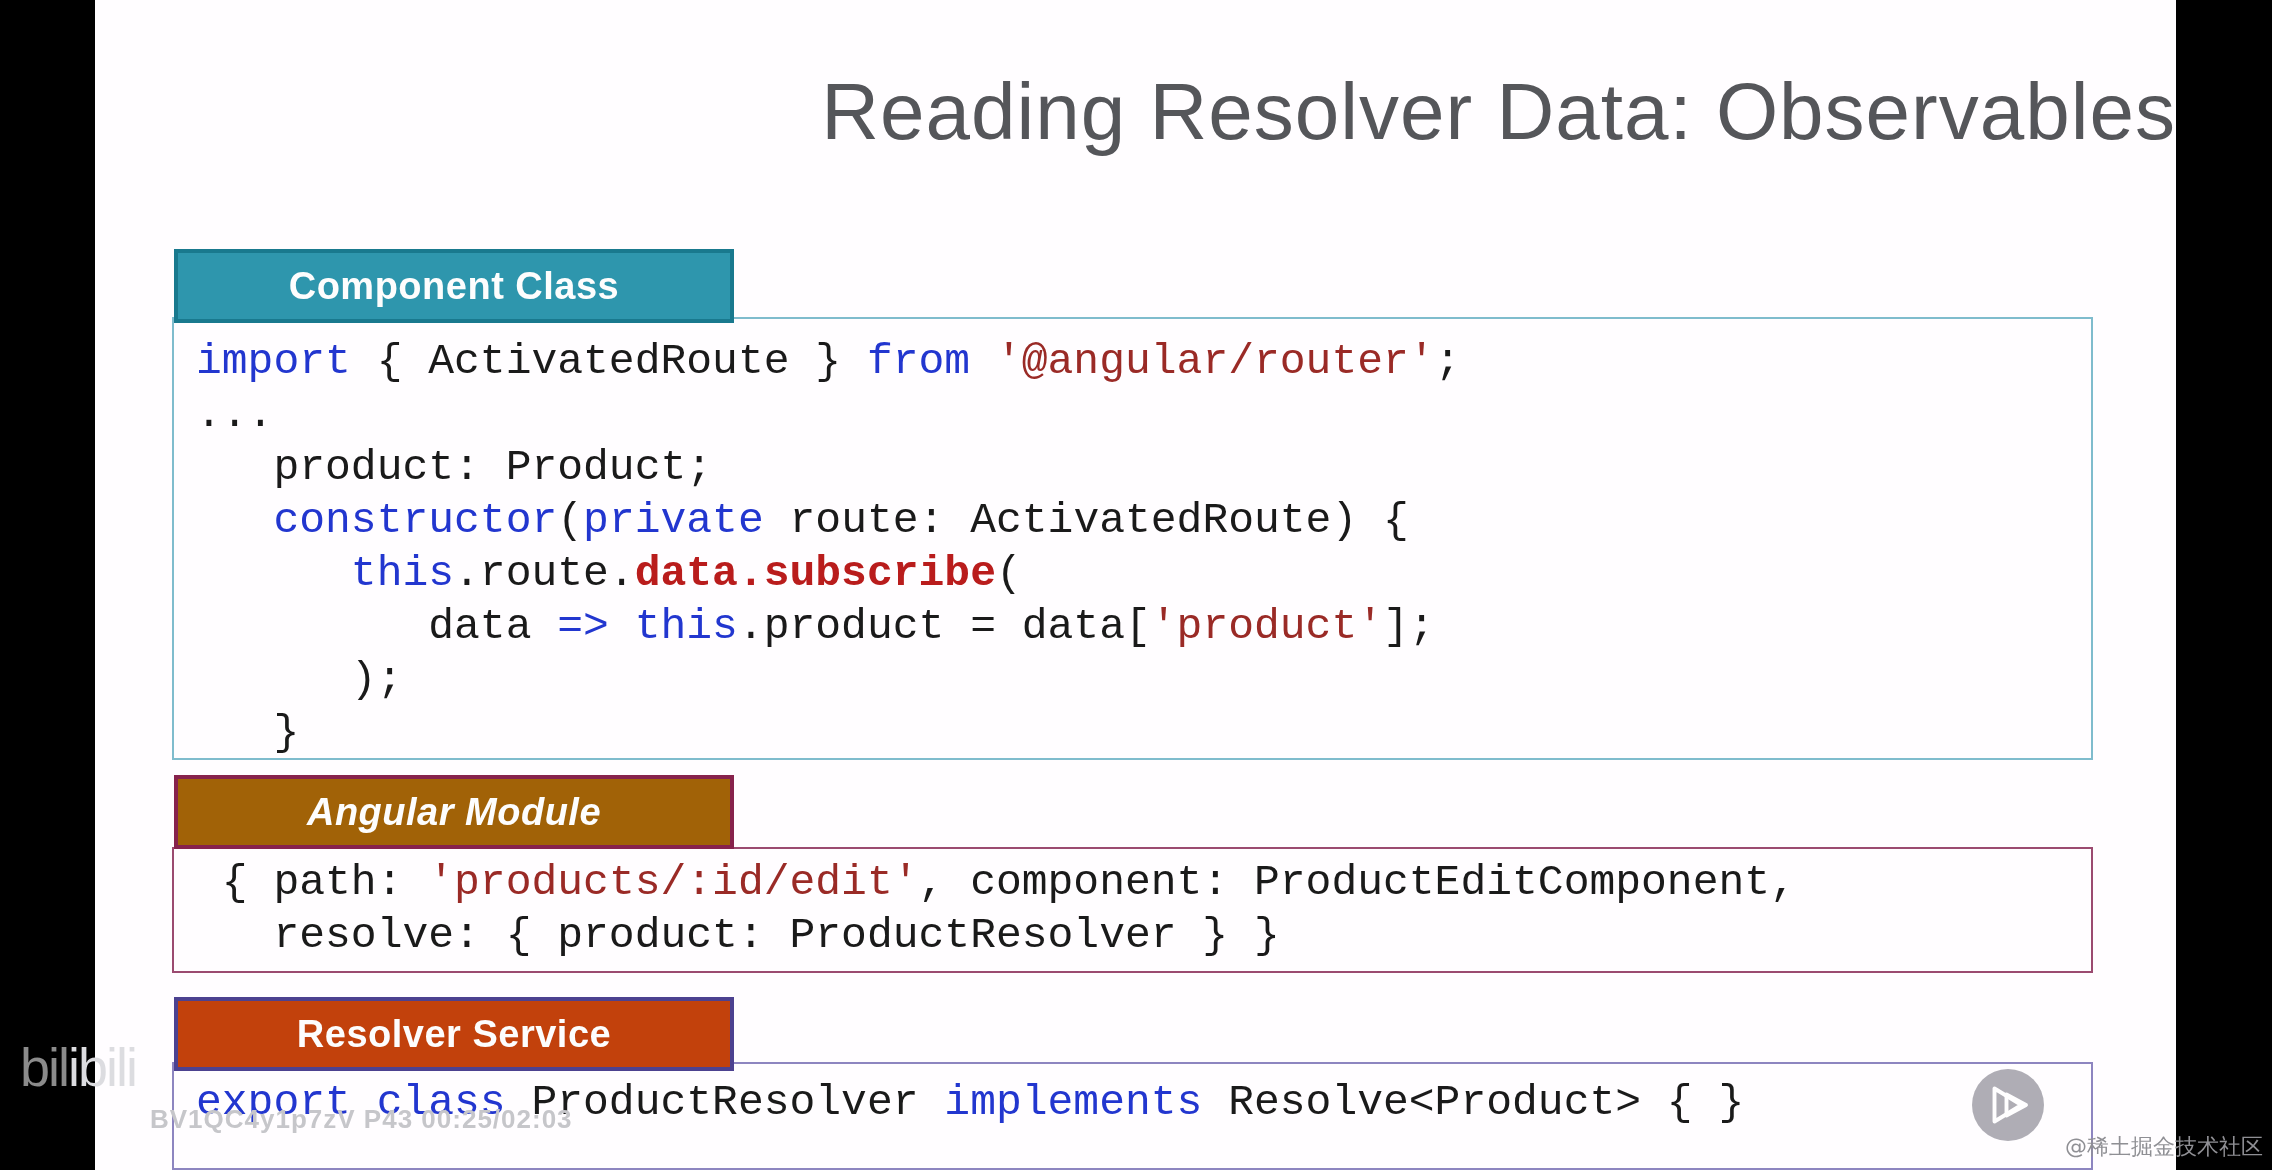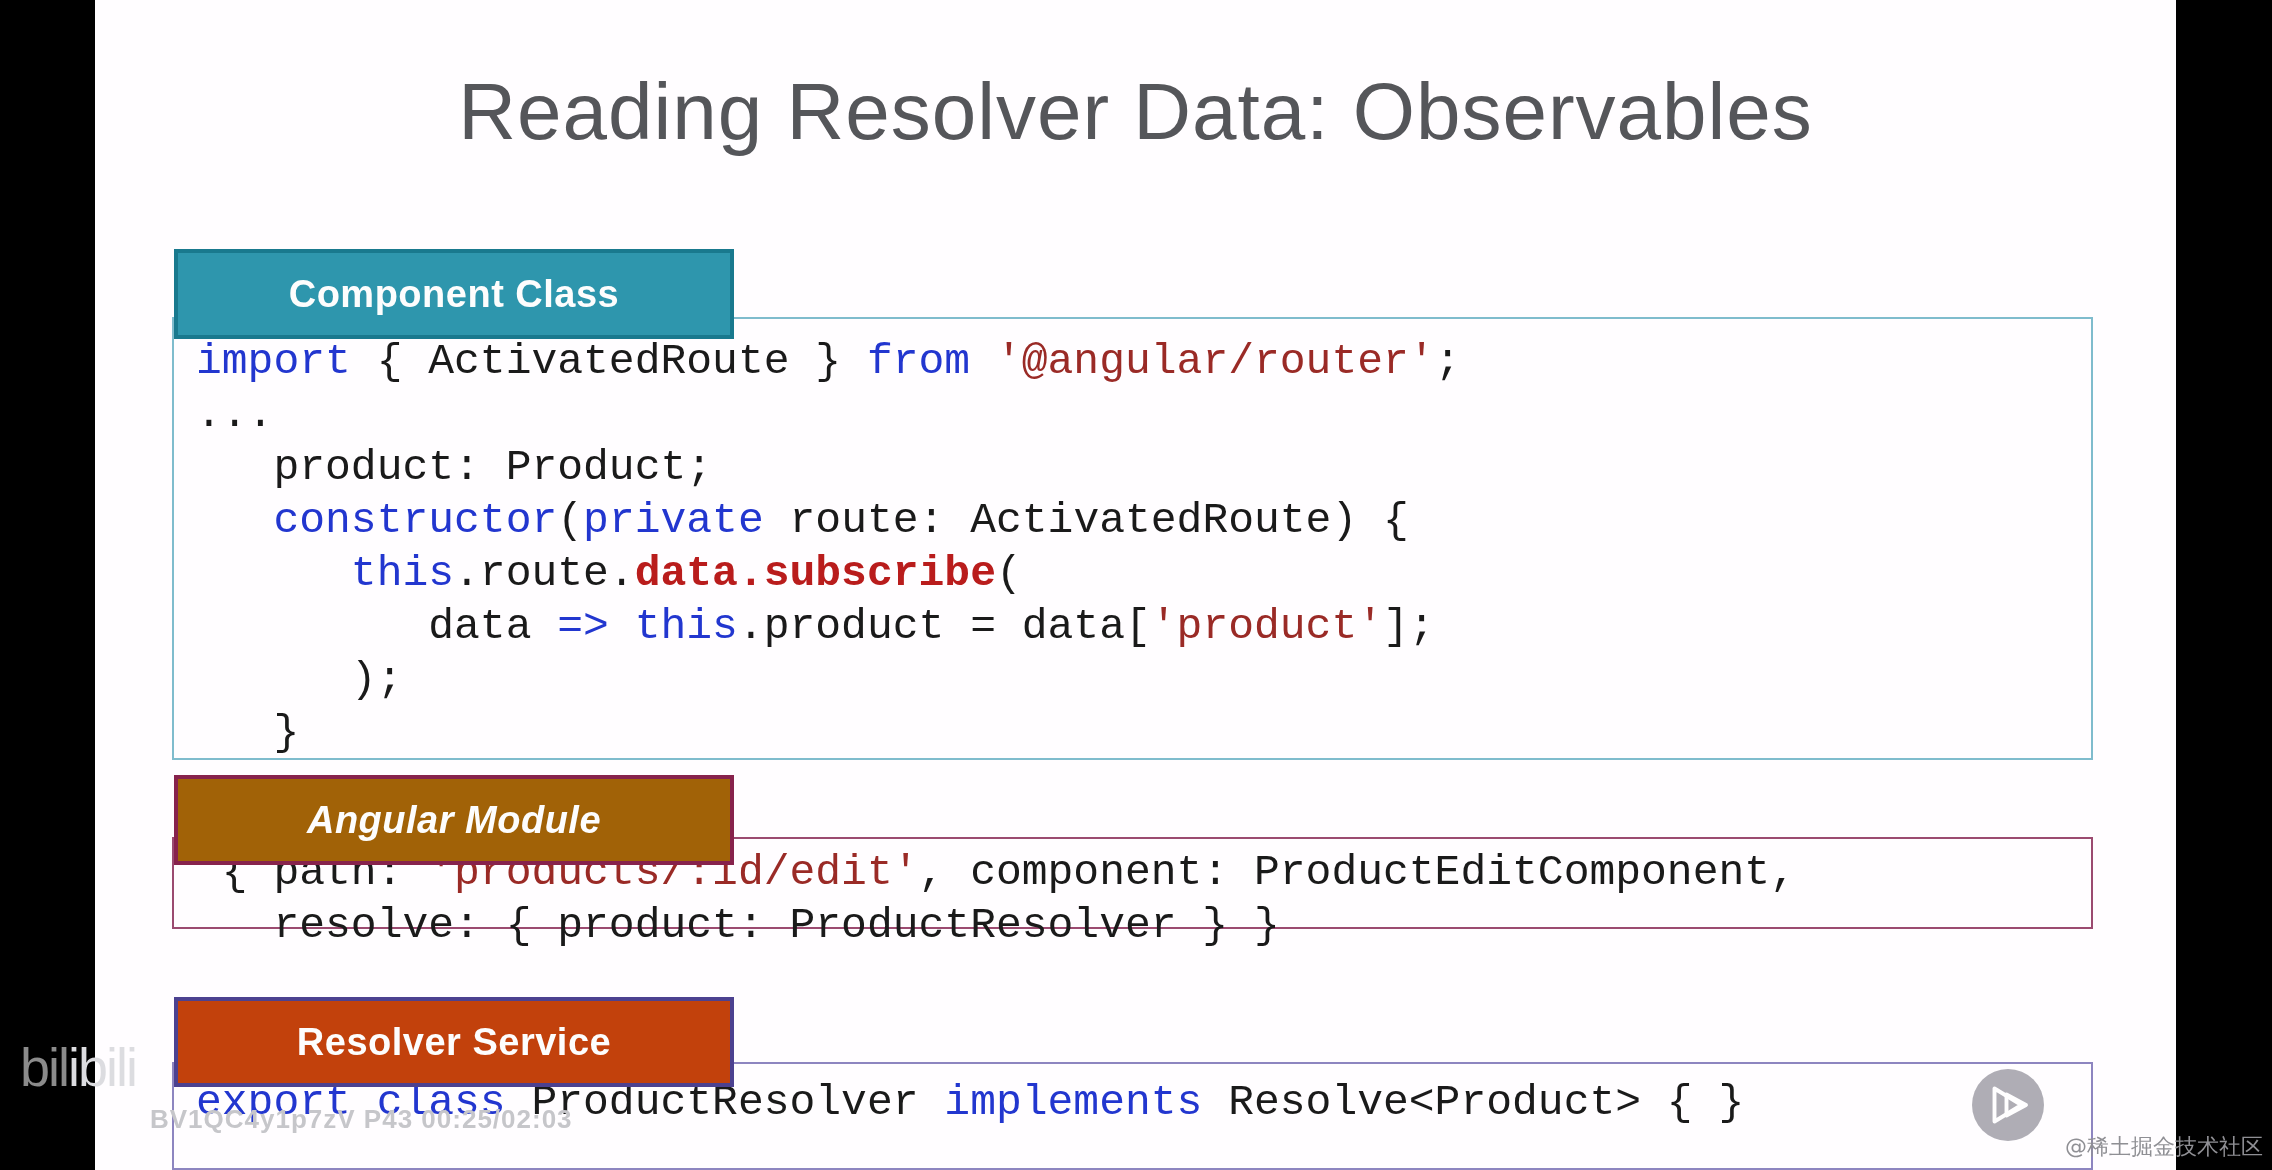--- a/index.html
+++ b/index.html
@@ -5,35 +5,35 @@
   html,body{margin:0;padding:0}
   body{
     width:2272px;height:1170px;position:relative;overflow:hidden;
     background:#000;font-family:"Liberation Sans",sans-serif;
   }
   .letterbox{position:absolute;top:0;height:1170px;background:#000;z-index:4}
   .letterbox.left{left:0;width:95px}
   .letterbox.right{right:0;width:96px}
   .slide{position:absolute;left:95px;top:0;width:2081px;height:1170px;background:#fffdff}
   .title{
-    position:absolute;top:66px;left:0;width:100%;text-align:center;
+    position:absolute;top:66px;left:0;width:100%;text-align:right;
     font-size:80px;font-weight:300;color:#55565a;letter-spacing:1px;
   }
   .sec{position:absolute;left:77px;width:1921px}
   .sec .badge{
-    position:absolute;top:0;left:2px;width:560px;height:90px;box-sizing:border-box;
+    position:absolute;top:0;left:2px;width:560px;height:74px;box-sizing:border-box;
     border:4px solid transparent;display:flex;align-items:center;justify-content:center;
     font-size:38px;font-weight:700;color:#fdfdfd;z-index:2;letter-spacing:.5px;
   }
   .sec .box{
     position:absolute;left:0;width:100%;box-sizing:border-box;
     background:#fffdff;border:2px solid #999;z-index:1;
   }
   .sec1{top:249px}.sec1 .box{top:68px;height:443px}
-  .sec2{top:775px}.sec2 .box{top:62px;height:92px}
+  .sec2{top:775px}.sec2 .box{top:72px;height:126px}
   .sec3{top:997px}.sec3 .box{top:65px;height:108px}
   .code{
     padding:16px 0 0 22px;white-space:pre;
     font-family:"Liberation Mono","DejaVu Sans Mono",monospace;
     font-size:43px;line-height:53px;color:#1a1a1a;
   }
   .sec2 .code{padding-top:7px}
   .sec3 .code{padding-top:12px}
   .tk-p{color:#1a1a1a}
   .tk-k{color:#2236cf}

